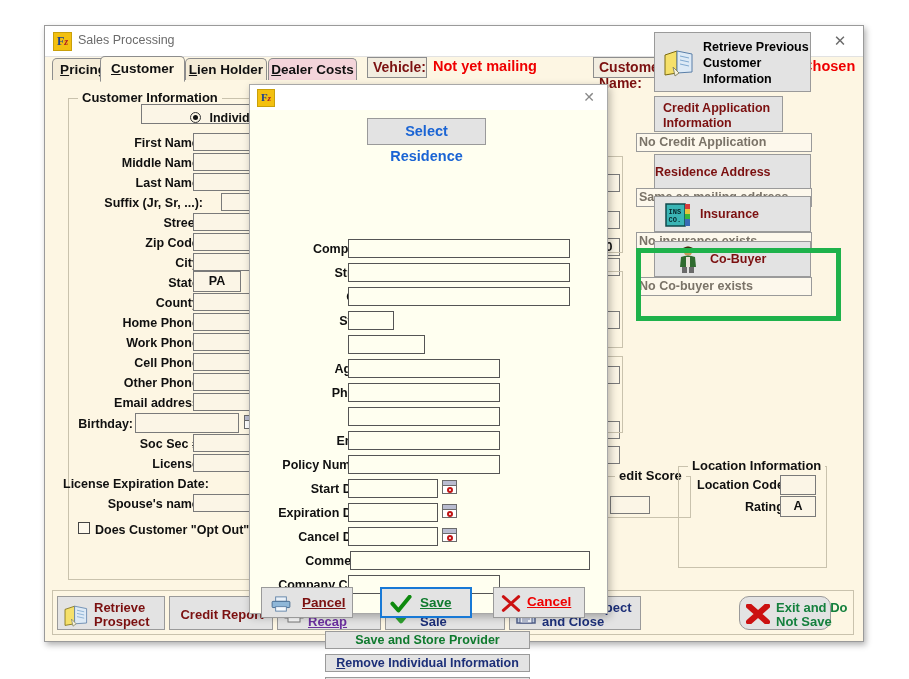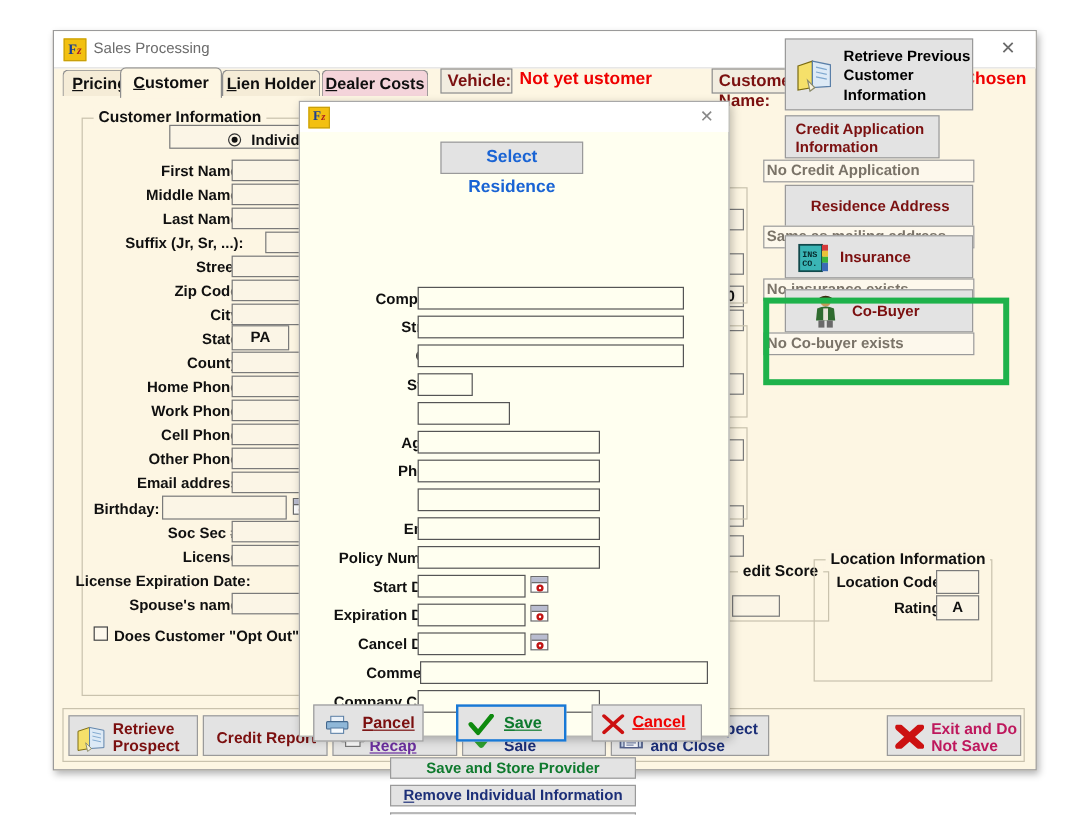--- a/index.html
+++ b/index.html
@@ -401,21 +401,21 @@
     </div>
 
     <div id="tabstrip">
       <div class="tab" style="left:0px; width:62px;"><u>P</u>ricing</div>
       <div class="tab active" style="left:48px; width:85px;"><u>C</u>ustomer</div>
       <div class="tab" style="left:133px; width:82px;"><u>L</u>ien Holder</div>
       <div class="tab pink" style="left:216px; width:89px;"><u>D</u>ealer Costs</div>
     </div>
 
     <div class="hdr-label" style="left:322px; top:31px; width:60px; height:21px;">Vehicle:</div>
-    <div class="hdr-value" style="left:388px; top:32px;">Not yet ustomer</div>
+    <div class="hdr-value" style="left:388px; top:32px;">Not yet mailing</div>
     <div class="hdr-label" style="left:548px; top:31px; width:110px; height:21px;">Customer Name:</div>
     <div class="hdr-value" style="left:662px; top:32px;">No Customer Chosen</div>
 
     <div class="groupbox" style="left:23px; top:72px; width:520px; height:480px;">
       <div class="legend">Customer Information</div>
     </div>
 
     <div class="radio-row" style="left:96px; top:78px; width:205px;">
       <span style="position:absolute; left:48px; top:3px;">
         <span class="radio on"></span>
@@ -514,21 +514,21 @@
 Information</span>
     </div>
 
     <div class="sidebtn" style="left:609px; top:70px; width:129px; height:36px;">
       <span class="lbl" style="left:8px; top:4px; line-height:15px; white-space:pre;">Credit Application
 Information</span>
     </div>
     <div class="statusbox" style="left:591px; top:107px; width:176px; height:19px;">No Credit Application</div>
 
     <div class="sidebtn" style="left:609px; top:128px; width:157px; height:36px;">
-      <span class="lbl" style="left:0; top:10px; width:157px; text-align:center;">Residence Address</span>
+      <span class="lbl" style="left:0; top:10px; width:157px; text-align:left;">Residence Address</span>
     </div>
     <div class="statusbox" style="left:591px; top:162px; width:176px; height:19px;">Same as mailing address</div>
 
     <div class="sidebtn" style="left:609px; top:170px; width:157px; height:36px;">
       <span style="position:absolute; left:10px; top:6px;">
         <svg width="26" height="24" viewBox="0 0 26 24">
           <rect x="1" y="1" width="19" height="22" fill="#3ab5b5" stroke="#11494c" stroke-width="1.5"></rect>
           <rect x="20" y="1" width="5" height="5" fill="#d43a3a"></rect>
           <rect x="20" y="6" width="5" height="5" fill="#e8c23a"></rect>
           <rect x="20" y="11" width="5" height="5" fill="#3ab53a"></rect>
@@ -616,21 +616,21 @@
             <rect x="1" y="1" width="18" height="18" fill="#c7d4ea" stroke="#53618a" stroke-width="1.5"></rect>
             <rect x="5" y="1" width="10" height="7" fill="#eef2f9" stroke="#53618a" stroke-width="1"></rect>
             <rect x="4" y="11" width="12" height="8" fill="#f6f8fc" stroke="#53618a" stroke-width="1"></rect>
             <path d="M6 13 H14 M6 15 H14 M6 17 H12" stroke="#7d89ad" stroke-width="1"></path>
           </svg>
         </span>
         <span style="position:absolute; left:32px; top:4px; line-height:14px; white-space:pre;">Save Prospect
 and Close</span>
       </div>
 
-      <div class="botbtn" style="left:686px; width:112px; color:#be185d;">
+      <div class="botbtn" style="left:686px; width:92px; color:#15803d;border-radius:10px;">
         <span style="position:absolute; left:6px; top:7px;">
           <svg width="24" height="20" viewBox="0 0 24 20">
             <path d="M3 2 L21 18 M21 2 L3 18" stroke="#cc1111" stroke-width="6" stroke-linecap="round"></path>
           </svg>
         </span>
         <span style="position:absolute; left:36px; top:4px; line-height:14px; white-space:pre;">Exit and Do
 Not Save</span>
       </div>
     </div>
 

